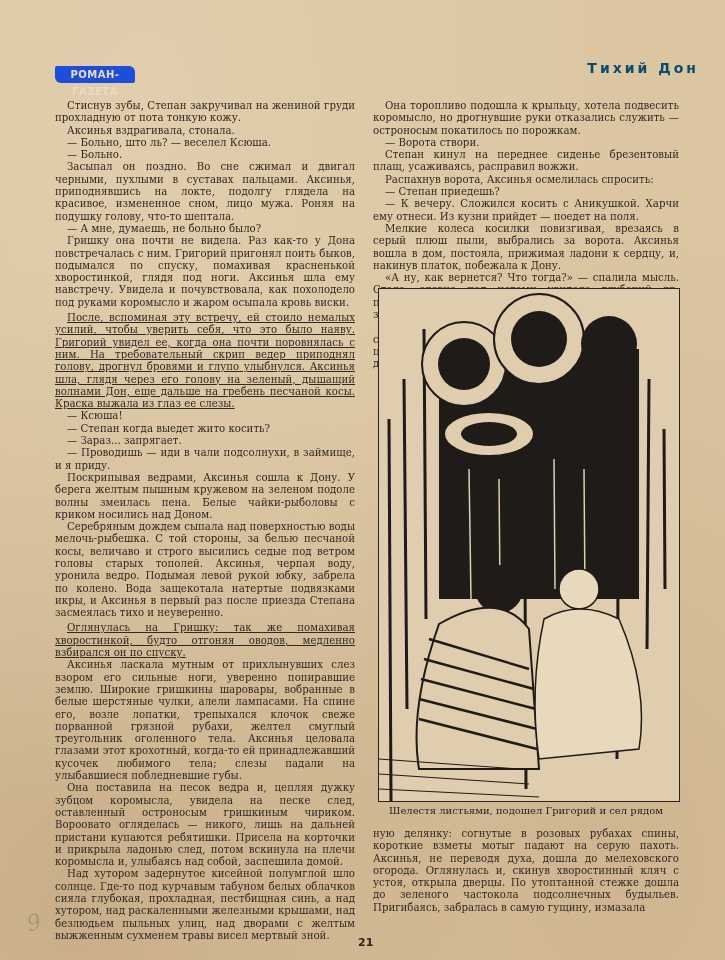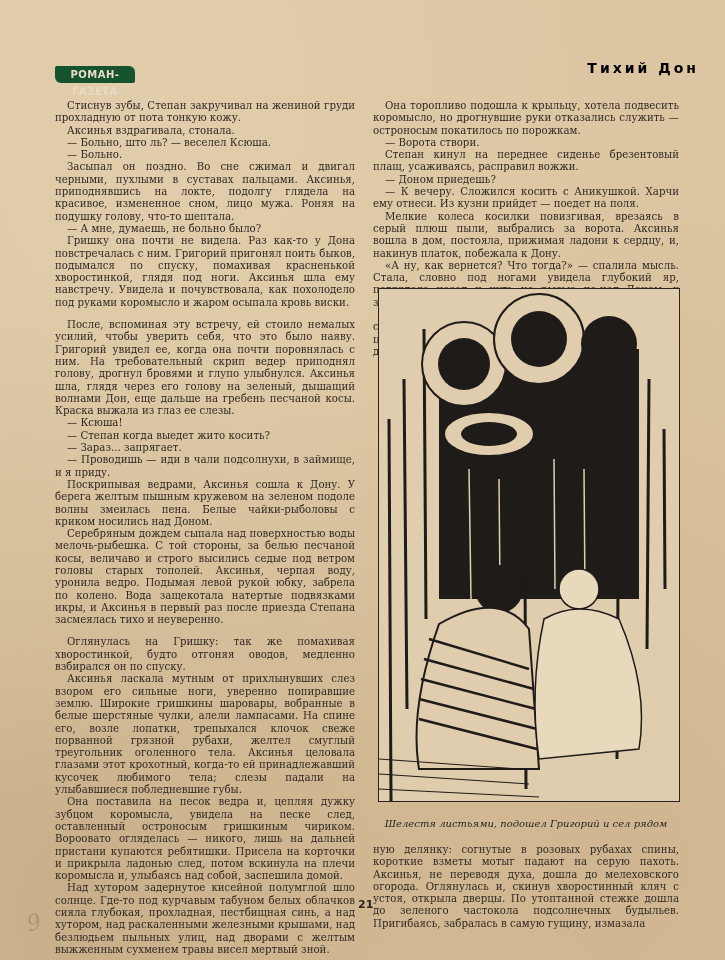--- a/index.html
+++ b/index.html
@@ -8,50 +8,50 @@
     background: #dcc6a2;
     background-image:
       radial-gradient(ellipse at 20% 10%, rgba(230,212,180,0.55), rgba(0,0,0,0) 60%),
       radial-gradient(ellipse at 85% 90%, rgba(190,160,120,0.45), rgba(0,0,0,0) 55%),
       radial-gradient(ellipse at 10% 95%, rgba(175,145,105,0.45), rgba(0,0,0,0) 50%);
     font-family: "DejaVu Serif", "Liberation Serif", serif;
     color: #2a2420;
   }
   .logo {
     position: absolute; left: 55px; top: 66px; width: 80px; height: 17px;
-    background: #14532d; color: #e8dcc5;
+    background: #1d4ed8; color: #e8dcc5;
     font-family: "DejaVu Sans", sans-serif; font-weight: bold; font-size: 10px;
     letter-spacing: 0.5px; line-height: 17px; text-align: center;
     border-radius: 2px 6px 2px 6px;
   }
   .running-title {
     position: absolute; right: 26px; top: 60px;
     font-family: "DejaVu Sans", sans-serif; font-weight: bold; font-size: 14px;
-    letter-spacing: 3px; color: #000000;
+    letter-spacing: 3px; color: #0c4a6e;
   }
   .col {
     position: absolute; font-size: 10.2px; line-height: 12.3px;
     text-align: justify; color: #302924;
   }
   .col p { margin: 0; text-indent: 12px; }
-  .col p.gap { margin-top: 10px; }
+  .col p.gap { margin-top: 3px; text-decoration: underline; }
   .col-left { left: 55px; top: 100px; width: 300px; }
   .col-right-top { left: 373px; top: 100px; width: 306px; }
-  .col-right-bottom { left: 373px; top: 828px; width: 306px; margin-top: 16px; }
+  .col-right-bottom { left: 373px; top: 828px; width: 306px; }
   .illustration {
     position: absolute; left: 378px; top: 288px; width: 300px; height: 512px;
     border: 1.2px solid #2a2420; background: #e0cdae; overflow: hidden;
   }
   .illustration svg { width: 100%; height: 100%; display: block; }
   .caption {
     position: absolute; left: 373px; top: 805px; width: 306px; text-align: center;
-    font-style: italic; font-size: 10px; color: #2a2420; margin-top: 13px;
+    font-size: 10px; color: #2a2420;
   }
   .page-number {
-    position: absolute; left: 358px; top: 898px;
+    position: absolute; left: 358px; top: 936px;
     font-family: "DejaVu Sans", sans-serif; font-weight: bold; font-size: 11px;
   }
   .pencil-mark {
     position: absolute; left: 27px; top: 910px; font-size: 22px; font-style: italic;
     color: rgba(120,100,80,0.35); transform: rotate(-15deg);
   }
 </style>
 </head>
 <body>
 
@@ -77,21 +77,22 @@
   <p>Аксинья ласкала мутным от прихлынувших слез взором его сильные ноги, уверенно попиравшие землю. Широкие гришкины шаровары, вобранные в белые шерстяные чулки, алели лампасами. На спине его, возле лопатки, трепыхался клочок свеже порванной грязной рубахи, желтел смуглый треугольник оголенного тела. Аксинья целовала глазами этот крохотный, когда-то ей принадлежавший кусочек любимого тела; слезы падали на улыбавшиеся побледневшие губы.</p>
   <p>Она поставила на песок ведра и, цепляя дужку зубцом коромысла, увидела на песке след, оставленный остроносым гришкиным чириком. Вороовато огляделась — никого, лишь на дальней пристани купаются ребятишки. Присела на корточки и прикрыла ладонью след, потом вскинула на плечи коромысла и, улыбаясь над собой, заспешила домой.</p>
   <p>Над хутором задернутое кисейной полумглой шло солнце. Где-то под курчавым табуном белых облачков сияла глубокая, прохладная, пестбищная синь, а над хутором, над раскаленными железными крышами, над безлюдьем пыльных улиц, над дворами с желтым выжженным сухменем травы висел мертвый зной.</p>
 
 </div>
 
 <div class="col col-right-top">
   <p>Она торопливо подошла к крыльцу, хотела подвесить коромысло, но дрогнувшие руки отказались служить — остроносым покатилось по порожкам.</p>
   <p>— Ворота створи.</p>
   <p>Степан кинул на переднее сиденье брезентовый плащ, усаживаясь, расправил вожжи.</p>
-  <p>— Доном приедешь?</p>
+  <p>Распахнув ворота, Аксинья осмелилась спросить:</p>
+  <p>— Степан приедешь?</p>
   <p>— К вечеру. Сложился косить с Аникушкой. Харчи ему отнеси. Из кузни прийдет — поедет на поля.</p>
   <p>Мелкие колеса косилки повизгивая, врезаясь в серый плюш пыли, выбрались за ворота. Аксинья вошла в дом, постояла, прижимая ладони к сердцу, и, накинув платок, побежала к Дону.</p>
   <p>«А ну, как вернется? Что тогда?» — спалила мысль. Стала, словно под ногами увидела глубокий яр, поглядела назад и чуть не рысью по-над Доном, к займищу.</p>
   <p>Плетни. Огороды. Желтая марь засматривающих солнцу в глаза подсолнухов. Зеленый в бледной цветени картофель. Вот шамиловские бабы, припоздав, допалывают картофель-</p>
 </div>
 
 <div class="illustration">
   <svg viewBox="0 0 300 512" preserveAspectRatio="none">
 
     <rect x="60" y="60" width="200" height="250" fill="#1f1b18"></rect>

